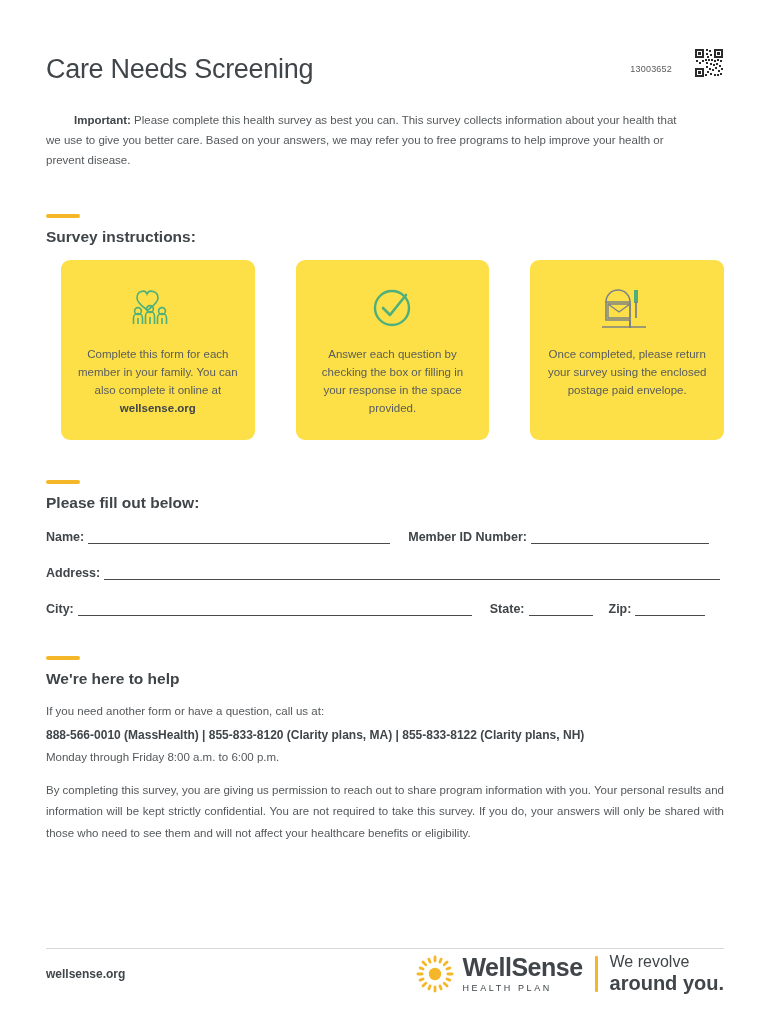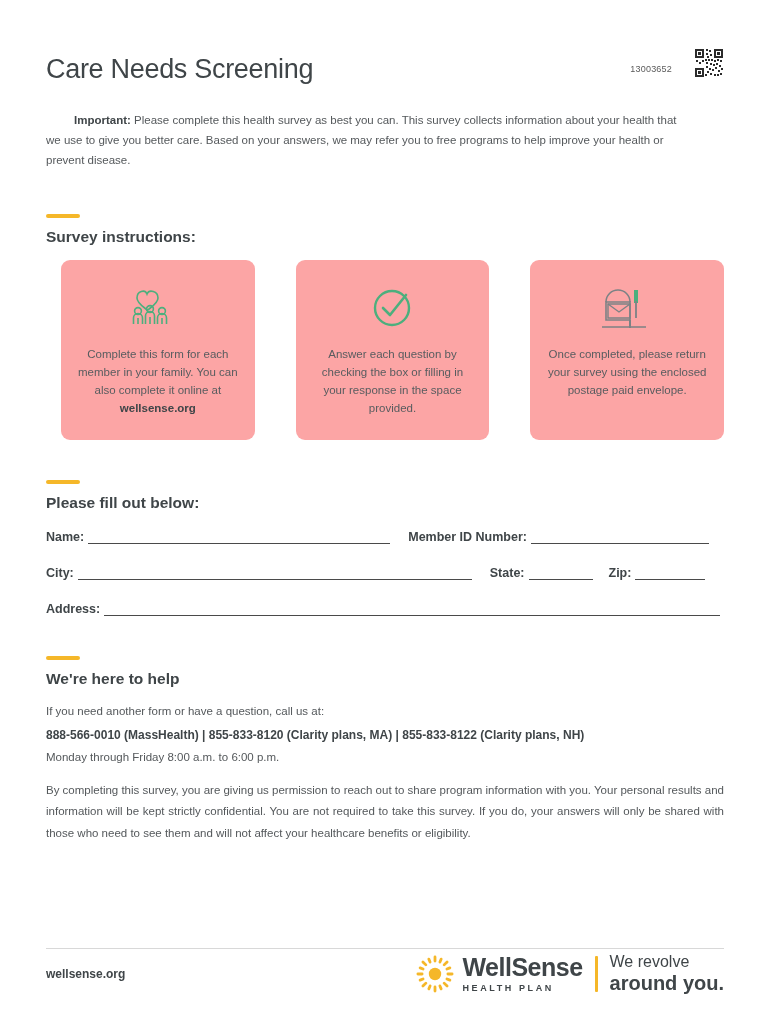--- a/index.html
+++ b/index.html
@@ -66,21 +66,21 @@
     margin:0 0 14px 0;
   }
   .block-instructions{margin-top:44px;}
   
   .cards{
     display:flex;
     gap:26px;
     margin-top:4px;
   }
   .card{
-    background:#fca5a5;
+    background:#fde047;
     border-radius:9px;
     width:198px;
     height:180px;
     box-sizing:border-box;
     padding:18px 16px 16px 16px;
     display:flex;
     flex-direction:column;
     align-items:center;
     margin-left:15px;
   }
@@ -155,21 +155,21 @@
     margin-left:auto;
     display:flex;
     align-items:center;
   }
   .sunburst{width:38px;height:38px;margin-right:8px;}
   .wordmark{display:flex;flex-direction:column;justify-content:center;}
   .wordmark .w1{
     font-size:25px;font-weight:bold;color:#3f4548;line-height:1;letter-spacing:-0.5px;
   }
   .wordmark .w2{
-    font-size:9px;color:#3f4548;letter-spacing:2.6px;margin-top:3px;font-weight:bold;
+    font-size:9px;color:#3f4548;letter-spacing:2.6px;margin-top:3px;font-weight:normal;
   }
   .vbar{
     width:3px;height:36px;background:#f5b729;margin:0 12px;border-radius:1px;
   }
   .tagline{
     display:flex;flex-direction:column;justify-content:center;
     color:#3f4548;
   }
   .tagline .t1{font-size:16px;line-height:1.15;}
   .tagline .t2{font-size:20px;font-weight:bold;line-height:1.15;}
@@ -299,31 +299,31 @@
     <h2 class="sect-head">Please fill out below:</h2>
 
     <div class="field-row first">
       <span class="flabel">Name:</span>
       <span class="line" style="width:302px"></span>
       <span class="flabel" style="margin-left:14px">Member ID Number:</span>
       <span class="line" style="width:178px"></span>
     </div>
 
     <div class="field-row">
+      <span class="flabel">Address:</span>
+      <span class="line" style="flex:1"></span>
+    </div>
+
+    <div class="field-row">
       <span class="flabel">City:</span>
       <span class="line" style="width:394px"></span>
       <span class="flabel" style="margin-left:14px">State:</span>
       <span class="line" style="width:64px"></span>
       <span class="flabel" style="margin-left:12px">Zip:</span>
       <span class="line" style="width:70px"></span>
-    </div>
-
-    <div class="field-row">
-      <span class="flabel">Address:</span>
-      <span class="line" style="flex:1"></span>
     </div>
   </div>
 
   <div class="block-help">
     <div class="ylrule"></div>
     <h2 class="sect-head">We're here to help</h2>
     <p class="help-line">If you need another form or have a question, call us at:</p>
     <p class="phones">888-566-0010 (MassHealth)  |  855-833-8120 (Clarity plans, MA)  |  855-833-8122 (Clarity plans, NH)</p>
     <p class="help-line">Monday through Friday 8:00 a.m. to 6:00 p.m.</p>
     <p class="para">By completing this survey, you are giving us permission to reach out to share program information with you. Your personal results and information will be kept strictly confidential. You are not required to take this survey. If you do, your answers will only be shared with those who need to see them and will not affect your healthcare benefits or eligibility.</p>

